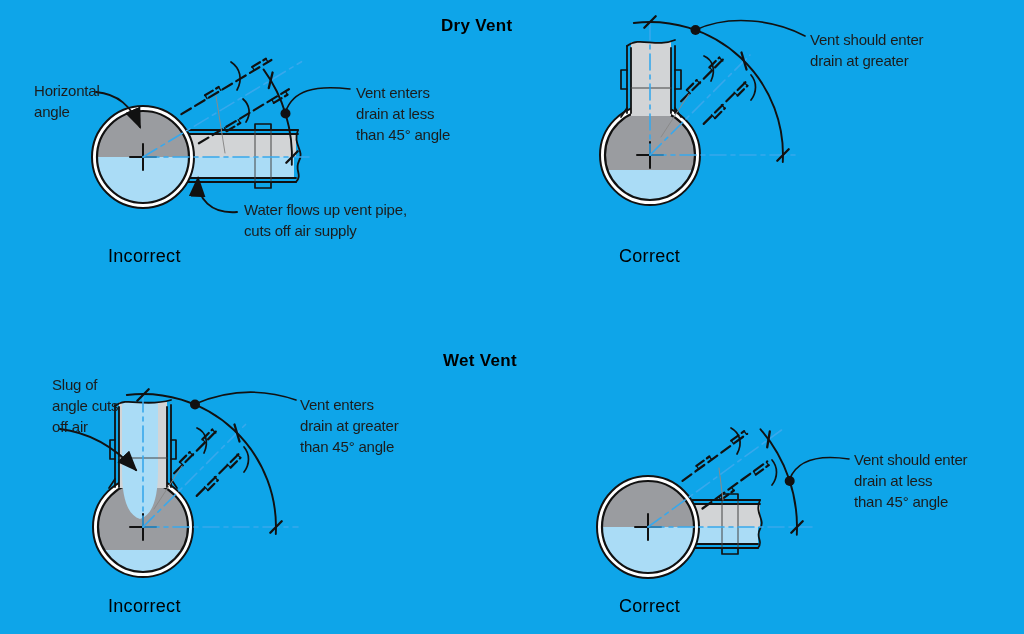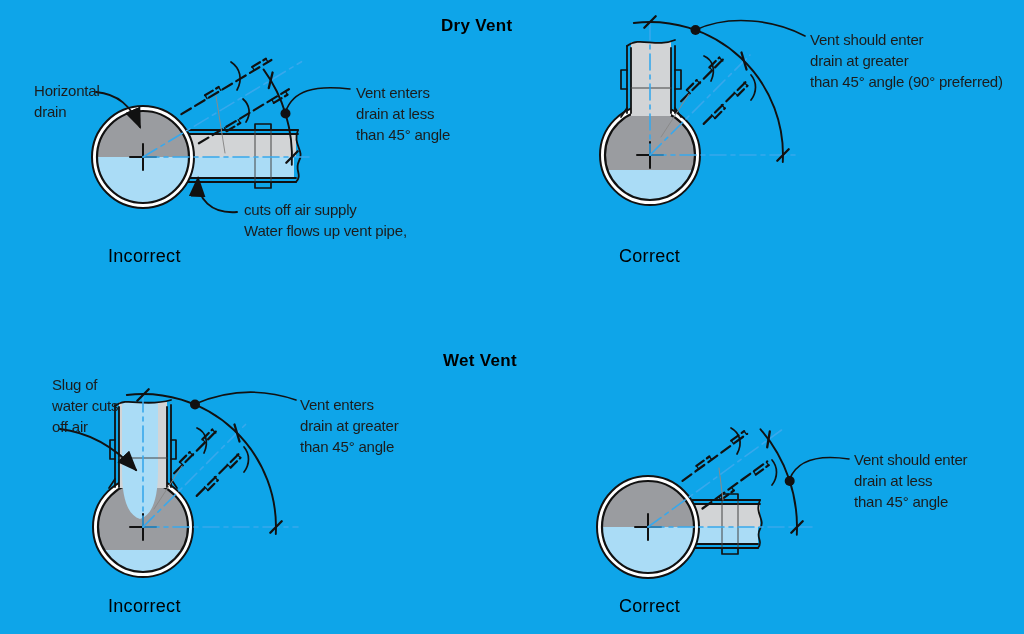--- a/index.html
+++ b/index.html
@@ -228,47 +228,46 @@
       <path d="M789.7,479 C798,458 822,455 849,459" stroke-width="1.6"></path>
     </g>
   </g>
 </svg>
 
 <div class="sec-title" style="left:441px;top:16px;">Dry Vent</div>
 <div class="sec-title" style="left:443px;top:351px;text-align:right;">Wet Vent</div>
 
 <div class="note" style="left:34px;top:80px;">
   <div>Horizontal</div>
-  <div>drain</div>
+  <div>angle</div>
 </div>
 
 <div class="note" style="left:356px;top:82px;">
   <div>Vent enters</div>
   <div>drain at less</div>
   <div>than 45° angle</div>
 </div>
 
 <div class="note" style="left:244px;top:199px;">
+  <div>Water flows up vent pipe,</div>
   <div>cuts off air supply</div>
-  <div>Water flows up vent pipe,</div>
 </div>
 
 <div class="verdict" style="left:108px;top:246px;">Incorrect</div>
 
 <div class="note" style="left:810px;top:29px;">
   <div>Vent should enter</div>
   <div>drain at greater</div>
-  <div>than 45° angle (90° preferred)</div>
 </div>
 
 <div class="verdict" style="left:619px;top:246px;">Correct</div>
 
 <div class="note" style="left:20px;top:374px;margin-left:32px;">
   <div>Slug of</div>
-  <div>water cuts</div>
+  <div>angle cuts</div>
   <div>off air</div>
 </div>
 
 <div class="note" style="left:300px;top:394px;">
   <div>Vent enters</div>
   <div>drain at greater</div>
   <div>than 45° angle</div>
 </div>
 
 <div class="verdict" style="left:108px;top:596px;">Incorrect</div>

